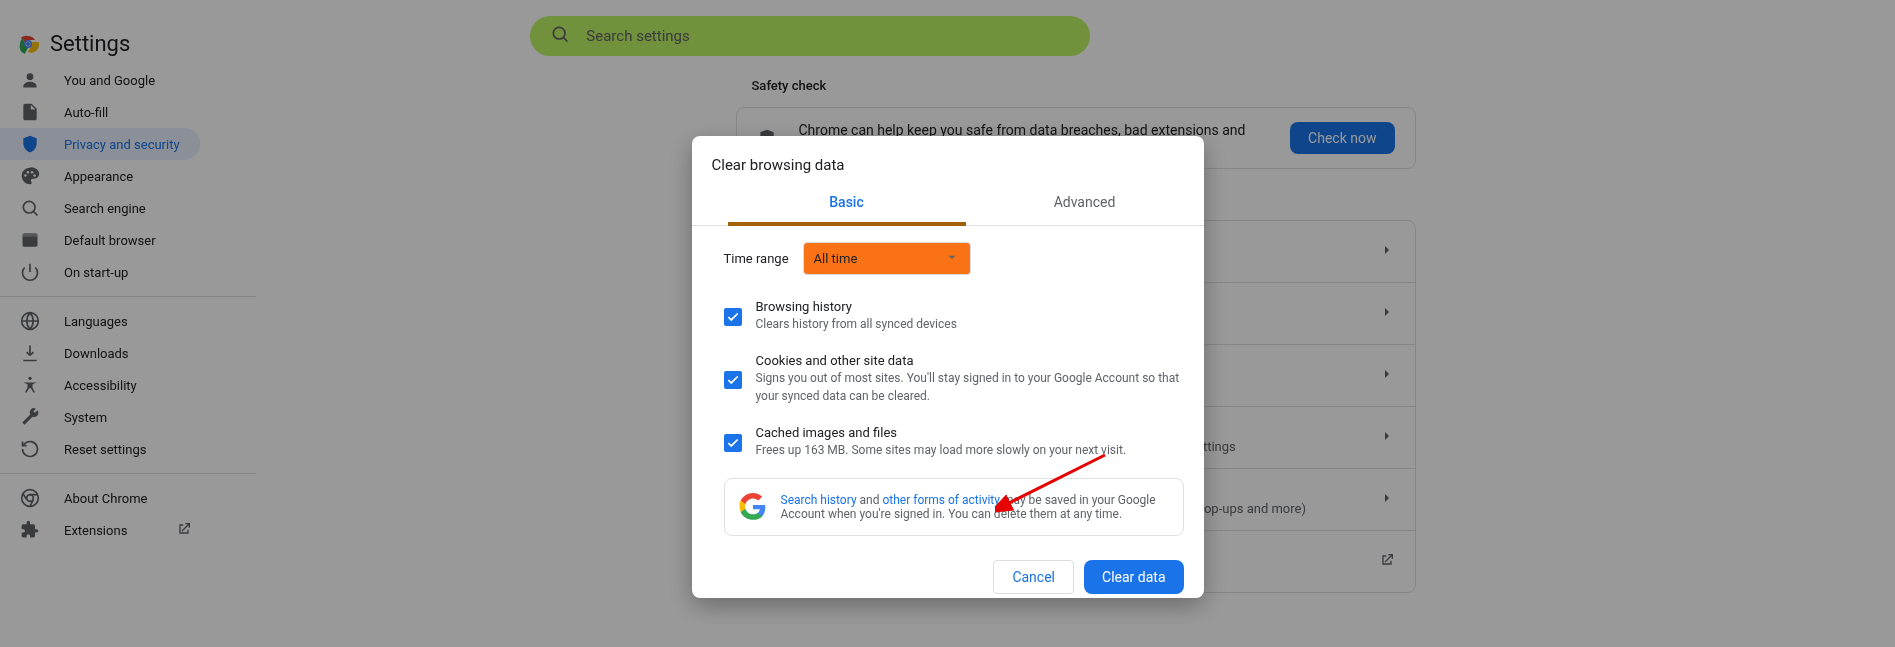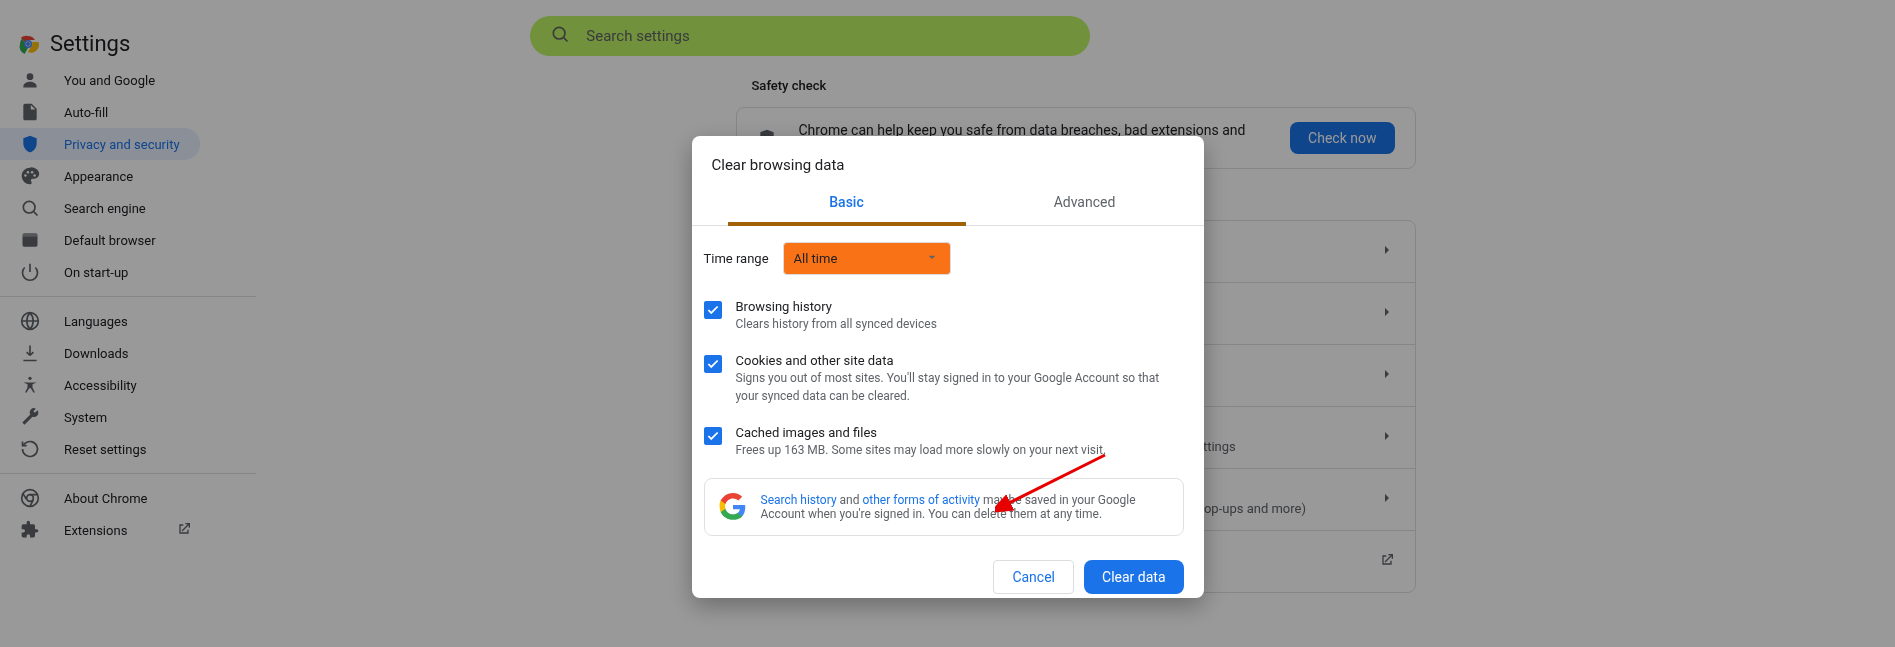--- a/index.html
+++ b/index.html
@@ -84,29 +84,29 @@
   }
   .modal-title { font-size: 15px; color: #202124; padding: 20px 20px 8px 20px; }
 
   .tabs { display: flex; border-bottom: 1px solid #e0e0e0; }
   .tab {
     flex: 1; text-align: center; padding: 12px 0;
     font-size: 14px; color: #5f6368; cursor: pointer;
   }
   .tab.active { color: #1a73e8; border-bottom: 4px solid #a16207; margin-bottom: -1px; font-weight:500;margin-left:36px;}
 
-  .modal-body { padding: 16px 20px 8px 12px; font-size: 13px; color: #202124; }
+  .modal-body { padding: 16px 20px 8px 32px; font-size: 13px; color: #202124; }
   .time-row { display: flex; align-items: center; gap: 14px; margin-bottom: 14px; }
   .select {
     display: inline-flex; align-items: center; justify-content: space-between;
     border: 1px solid #dadce0; border-radius: 4px; background: #f97316;
     padding: 6px 10px; min-width: 168px; font-size: 13px; color: #202124;
   }
 
-  .check-row { display: flex; gap: 14px; padding: 10px 0; align-items: flex-start; }
+  .check-row { display: flex; gap: 14px; padding: 10px 0; align-items: center; }
   .checkbox {
     width: 18px; height: 18px; background: #1a73e8; border-radius: 2px; flex: 0 0 auto;
     display: flex; align-items: center; justify-content: center; color: #fff; margin-top: 2px;
   }
   .check-text .title { font-size: 13px; color: #202124; }
   .check-text .desc { font-size: 12px; color: #5f6368; margin-top: 2px; line-height: 1.45; }
 
   .info-box {
     display: flex; gap: 14px; border: 1px solid #e0e0e0; border-radius: 8px;
     padding: 14px; font-size: 12px; color: #5f6368; margin-top: 8px;

